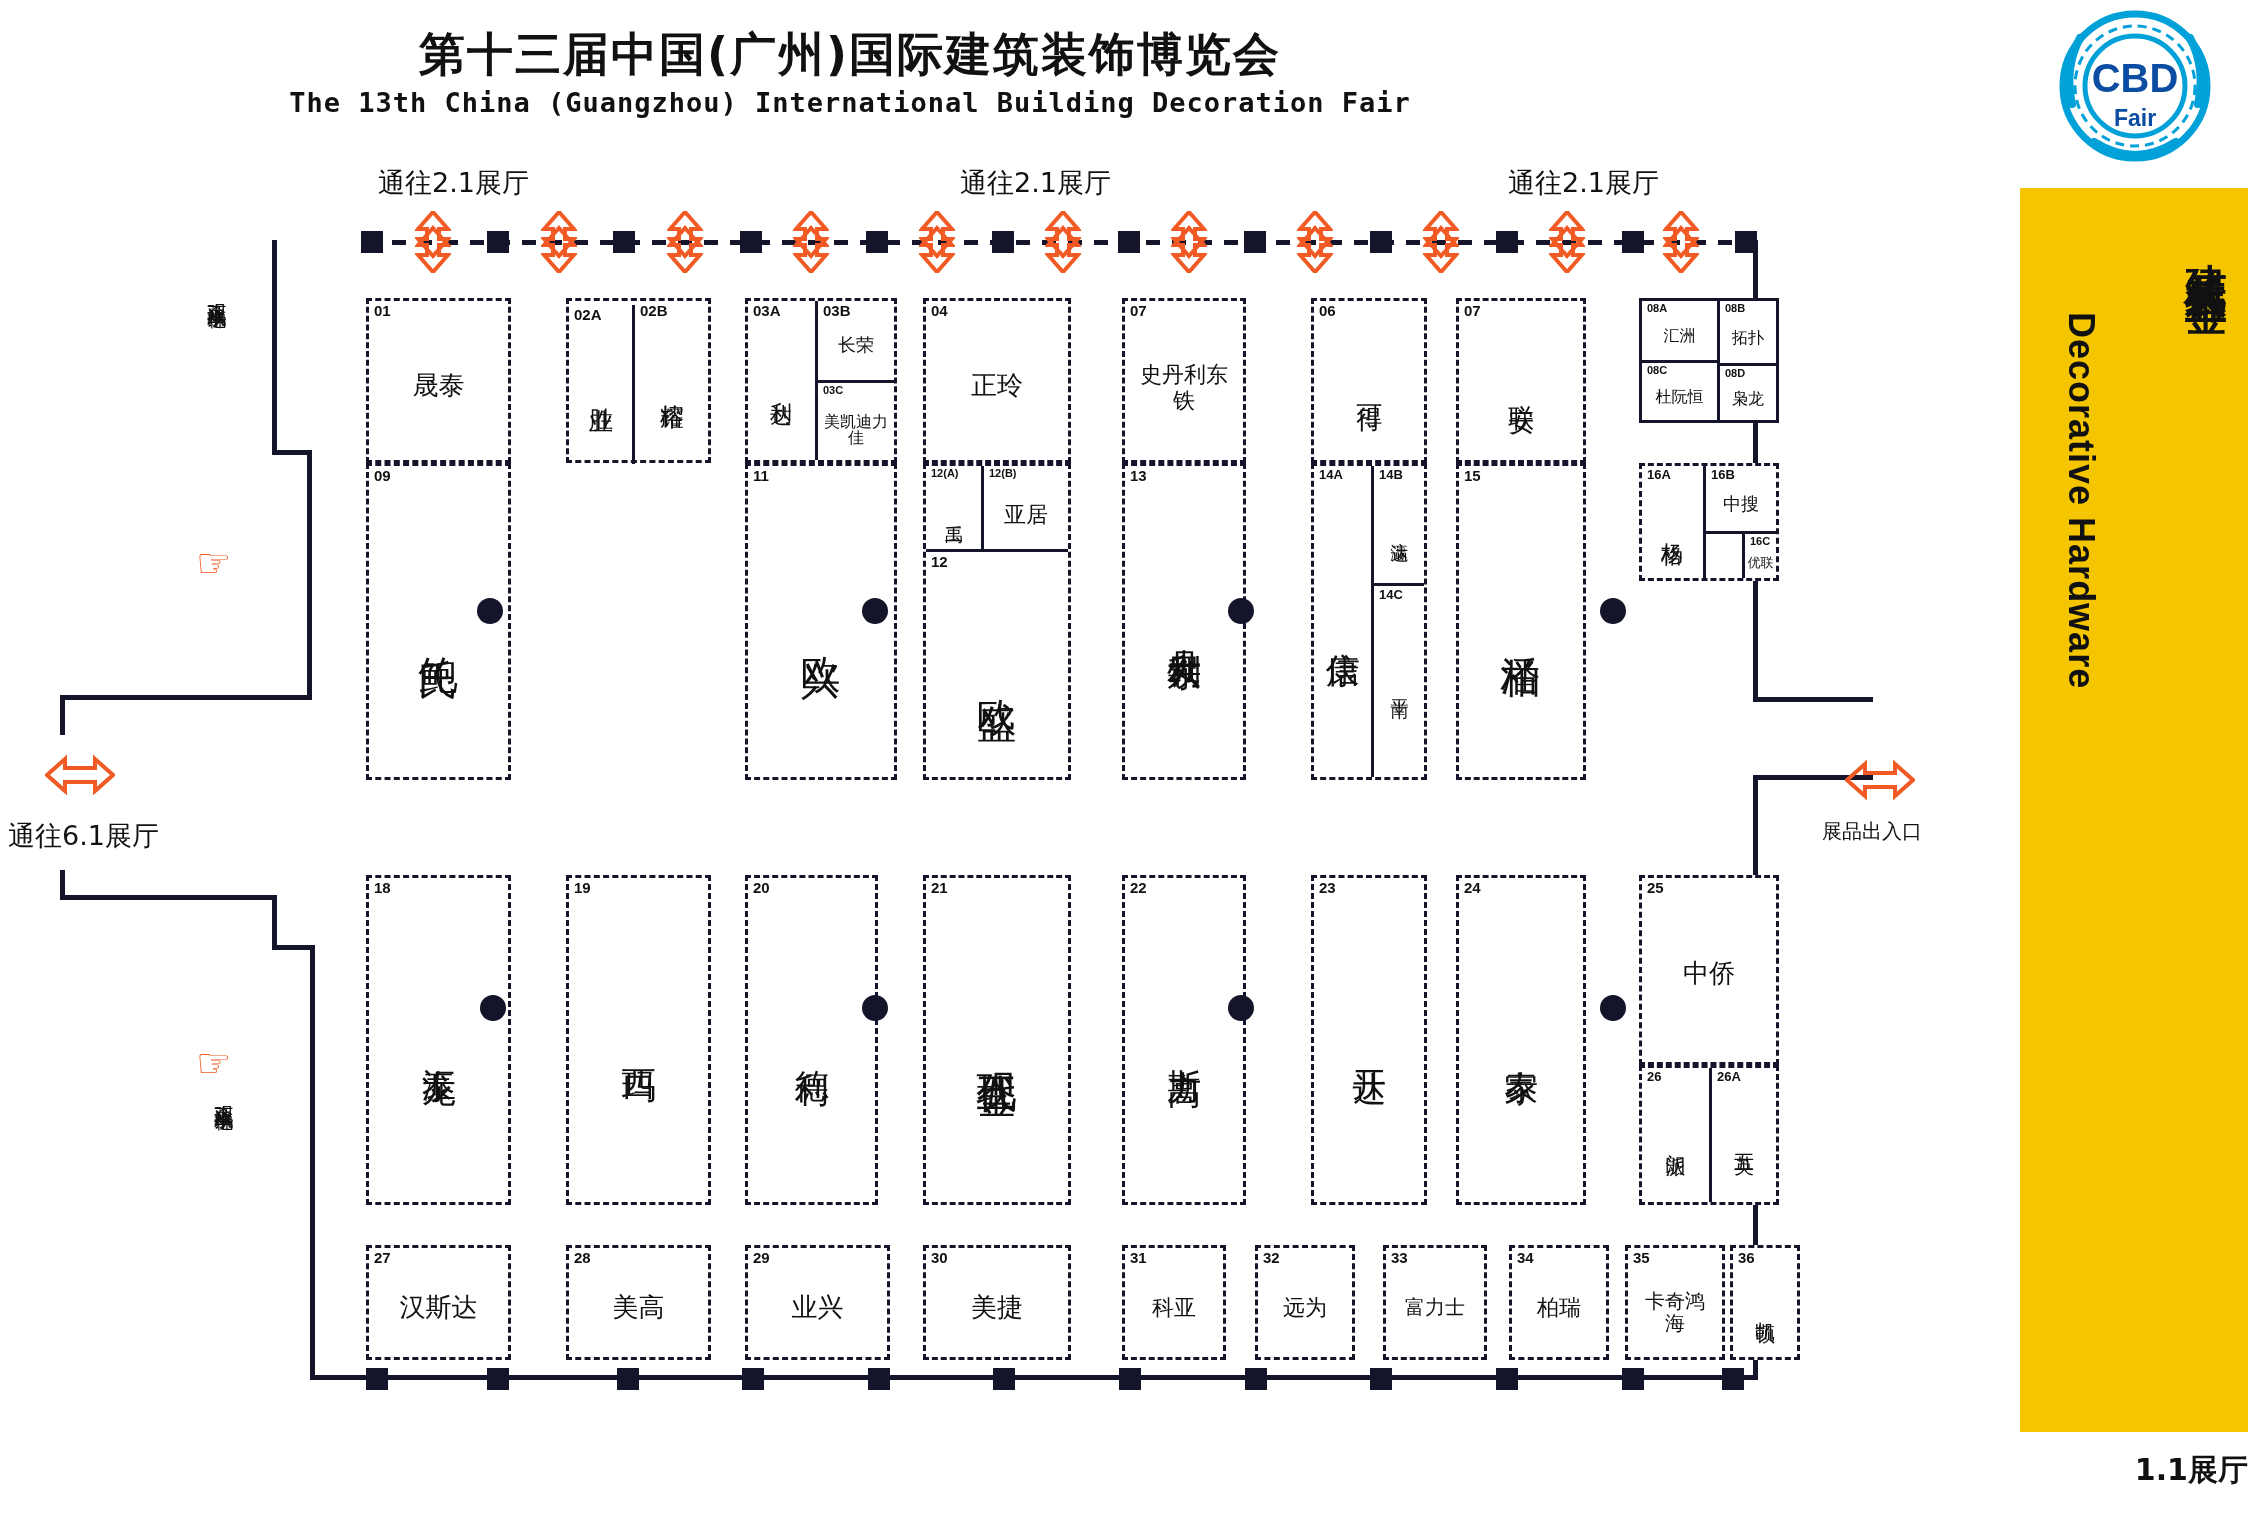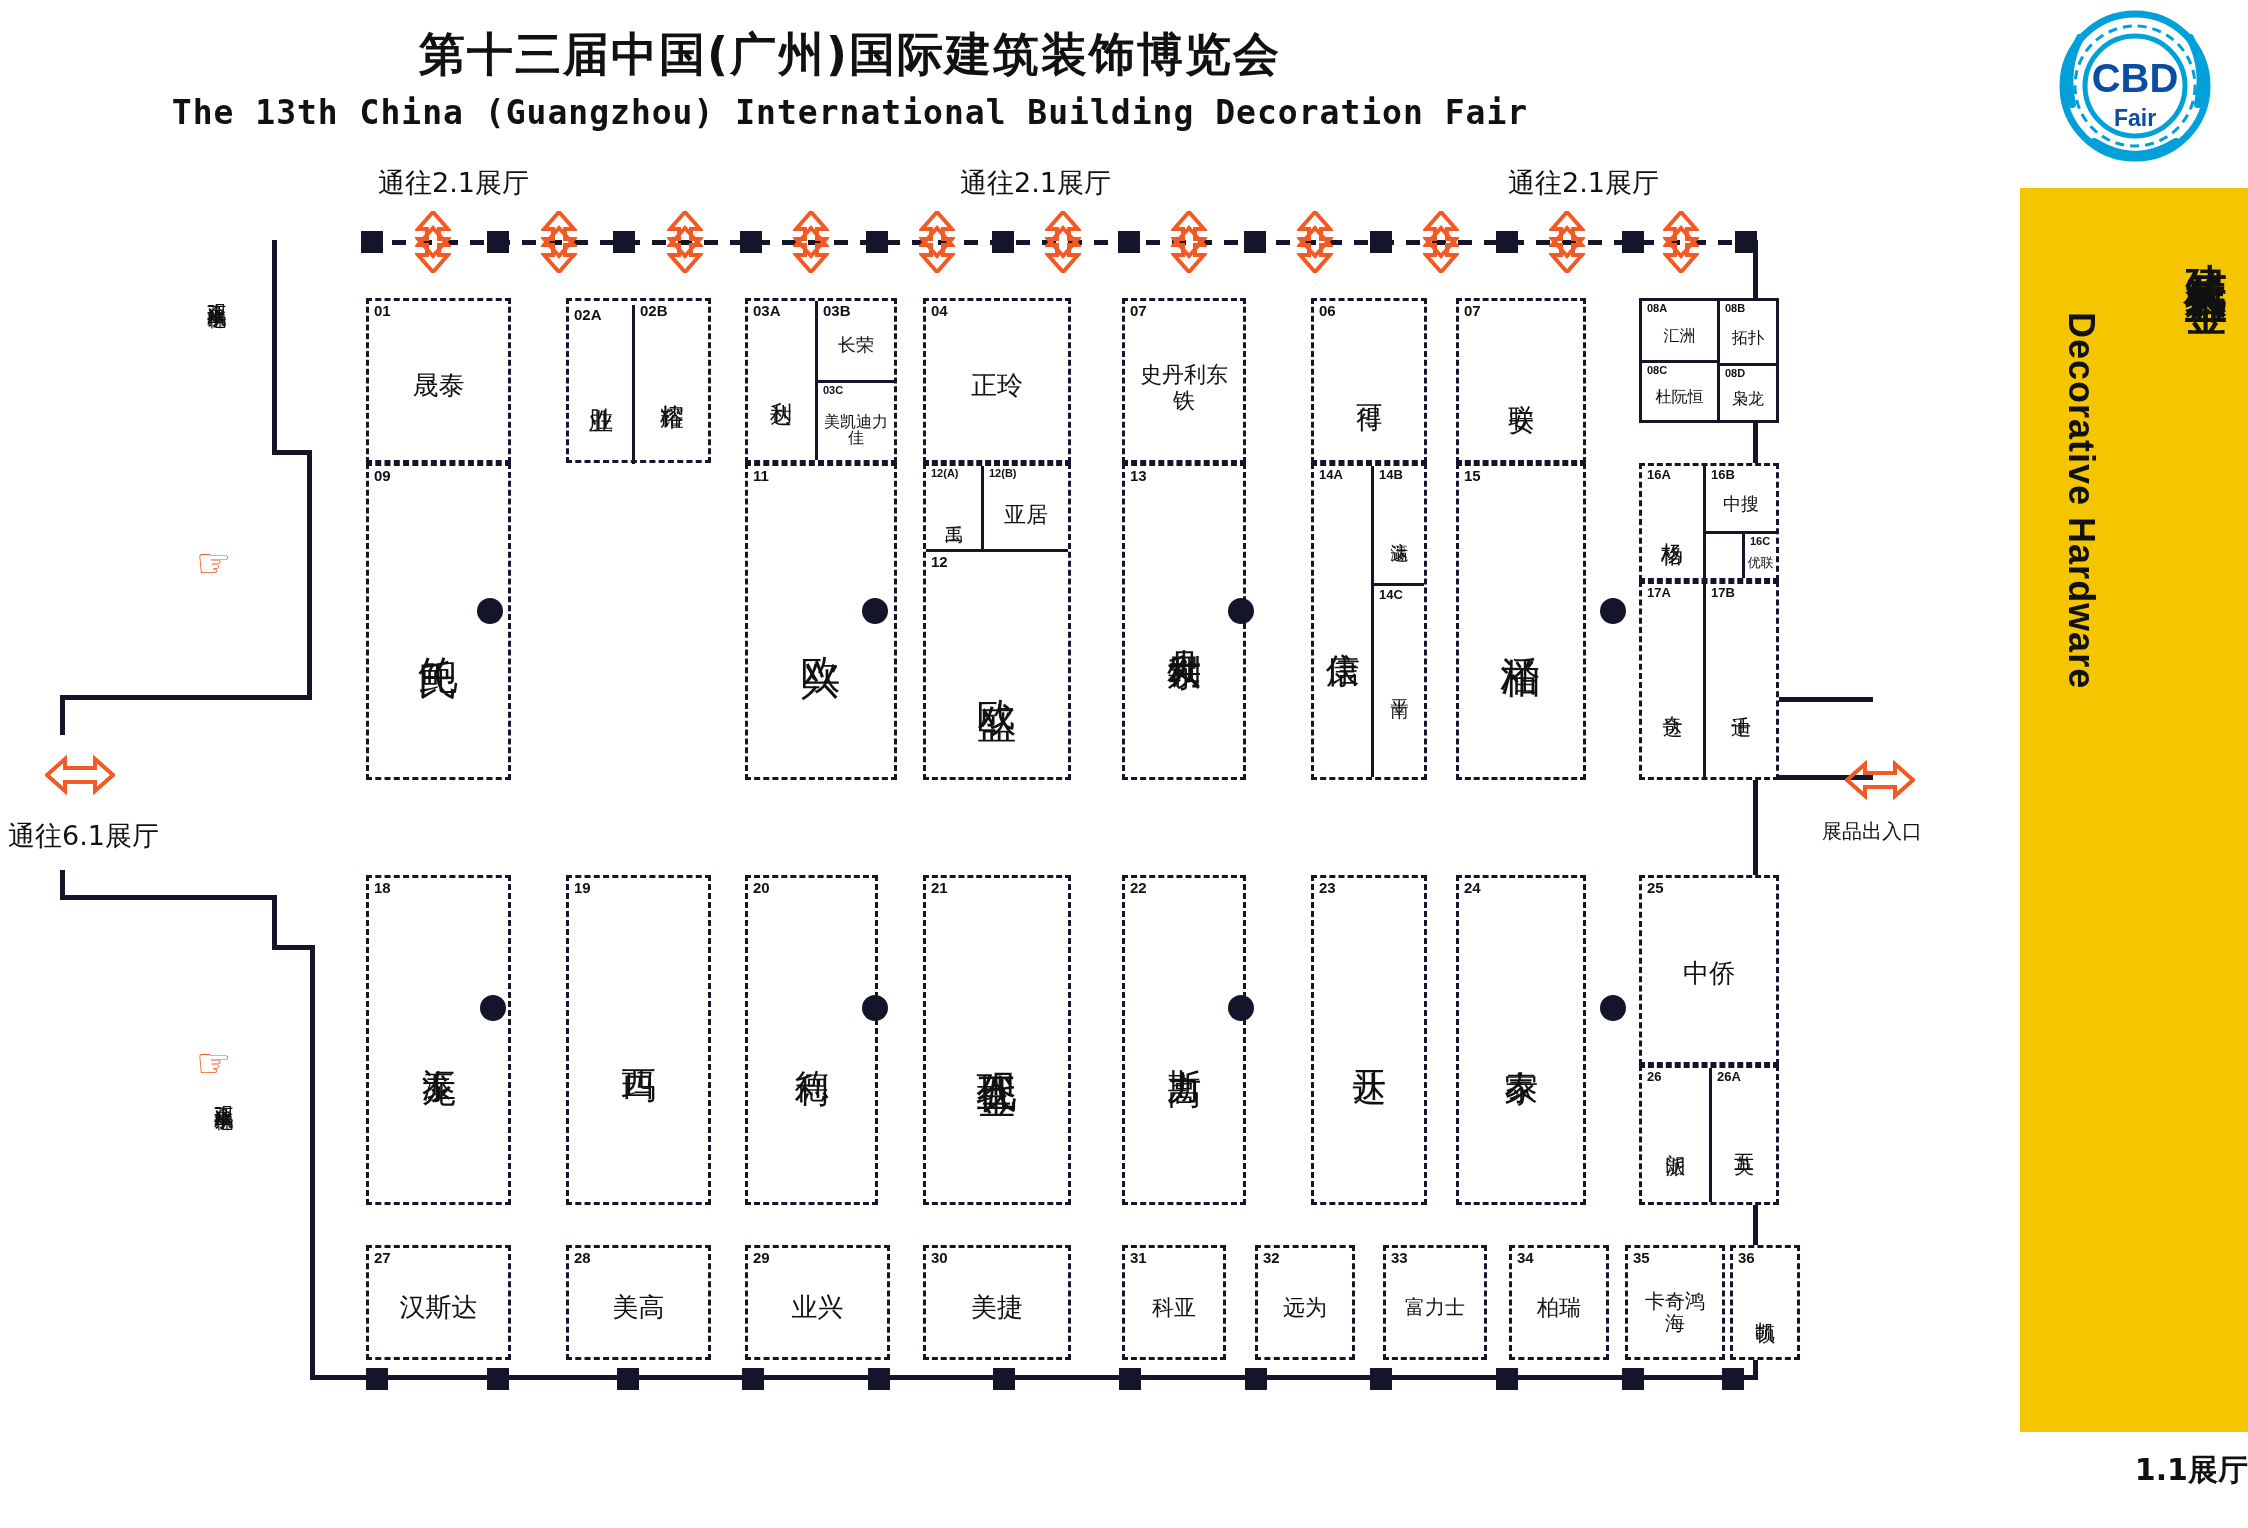--- a/index.html
+++ b/index.html
@@ -5,21 +5,21 @@
   html,body{margin:0;padding:0;background:#fff;}
   body{width:2248px;height:1528px;position:relative;overflow:hidden;
        font-family:"Liberation Sans","DejaVu Sans",sans-serif;color:#111;}
 
   .abs{position:absolute;box-sizing:border-box;}
 
   
   #title-block{left:0;top:28px;width:1700px;text-align:center;}
   #title-cn{font-size:46px;font-weight:700;letter-spacing:2px;line-height:1.15;
             font-family:"DejaVu Sans",sans-serif;}
-  #title-en{font-size:33px;font-weight:700;letter-spacing:1px;margin-top:12px;
+  #title-en{font-size:27px;font-weight:700;letter-spacing:1px;margin-top:6px;
             font-family:"DejaVu Sans Mono","Liberation Mono",monospace;}
 
   
   .wall{position:absolute;background:#14142b;}
 
   
   #corridor{position:absolute;left:366px;top:240px;width:1392px;height:5px;
      background-image:linear-gradient(to right,#14142b 0 14px,transparent 14px 26px);
      background-size:26px 5px;}
   .pillar{position:absolute;width:22px;height:22px;background:#14142b;}
@@ -348,30 +348,20 @@
     <div class="sub" style="left:64px;top:0;right:0;height:68px;border-bottom:3px solid #14142b;">
       <span class="bnum sm">16B</span>
       <span class="bname f18" style="padding-top:12px;">中搜</span>
     </div>
     <div class="sub" style="left:100px;top:68px;right:0;bottom:0;border-left:3px solid #14142b;">
       <span class="bnum xs">16C</span>
       <span class="bname f13" style="font-size:13px;padding-top:14px;">优联</span>
     </div>
   </div>
 
-  <div class="booth" style="left:1639px;top:581px;width:140px;height:199px;">
-    <div class="sub" style="left:0;top:0;width:64px;height:100%;border-right:3px solid #14142b;">
-      <span class="bnum sm">17A</span>
-      <span class="bname v f20" style="padding-top:42px;">奇达</span>
-    </div>
-    <div class="sub" style="left:64px;top:0;right:0;height:100%;">
-      <span class="bnum sm">17B</span>
-      <span class="bname v f20" style="padding-top:42px;">千迪</span>
-    </div>
-  </div>
 
   <div class="booth" style="left:366px;top:875px;width:145px;height:330px;">
     <span class="bnum">18</span>
     <span class="bname v f34">汇泰龙</span>
   </div>
   <div class="dot" style="left:480px;top:995px;"></div>
 
   <div class="booth" style="left:566px;top:875px;width:145px;height:330px;">
     <span class="bnum">19</span>
     <span class="bname v f34">西玛</span>

